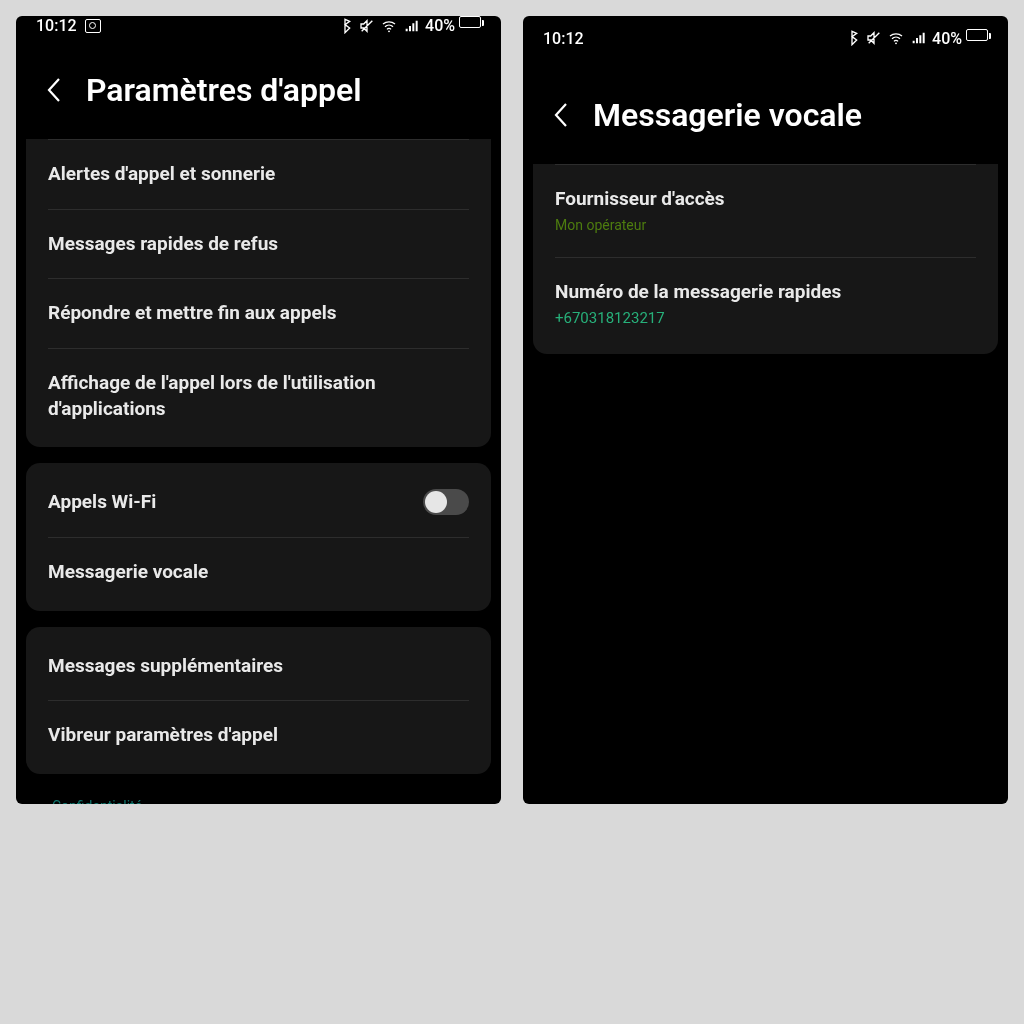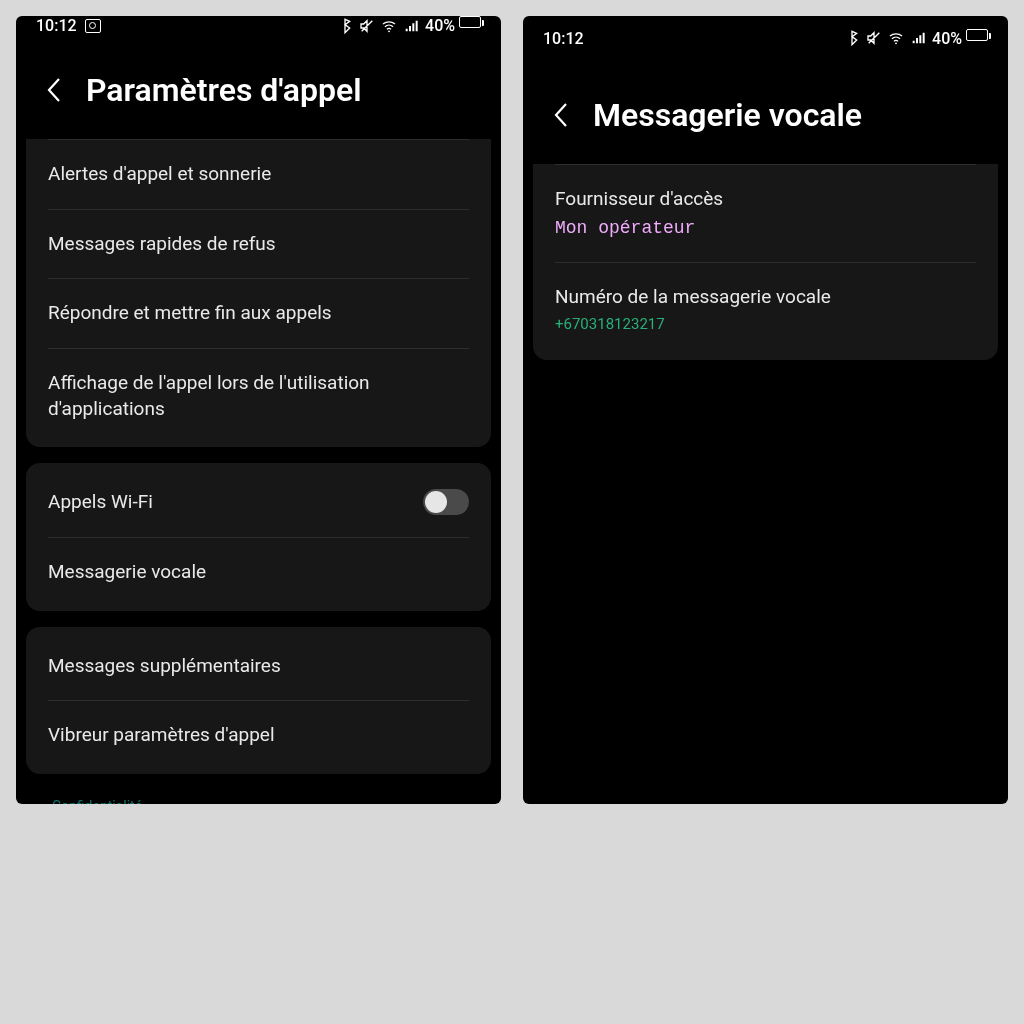--- a/index.html
+++ b/index.html
@@ -71,23 +71,23 @@
     position:relative;
   }
   .row + .row::before,
   .card.topclip .row:first-child::before {
     content:""; position:absolute; top:0; left:22px; right:22px; height:1px;
     background:#2d2d2d;
   }
   .card.topclip { border-top-left-radius:0; border-top-right-radius:0; padding-top:0; }
   .card.topclip .row:first-child::before{ left:22px; right:22px; }
   .row-text { display:flex; flex-direction:column; gap:4px; flex:1; min-width:0;}
-  .label { color:#e9e9e9; font-size:19px; font-weight:400; line-height:1.35; }
+  .label { color:#e9e9e9; font-size:19px; font-weight:700; line-height:1.35; }
   .sub   { color:#27b07a; font-size:15px; line-height:1.35; }
-  .sub-muted { color:#f0abfc; font-size:18px; line-height:1.35;font-family:Liberation Mono, monospace; }
+  .sub-muted { color:#4d7c0f; font-size:14px; line-height:1.35; }
   .footer-text {
     color:#0f766e; font-size:14px; padding: 8px 0 0 26px;
   }
   
   .toggle {
     width:46px; height:26px; border-radius:13px; background:#4a4a4a;
     position:relative; flex:0 0 auto;
   }
   .toggle::after{
     content:""; position:absolute; left:2px; top:2px; width:22px; height:22px;
@@ -226,19 +226,19 @@
   <div class="content">
     <div class="card topclip">
       <div class="row">
         <div class="row-text">
           <span class="label">Fournisseur d'accès</span>
           <span class="sub-muted">Mon opérateur</span>
         </div>
       </div>
       <div class="row">
         <div class="row-text">
-          <span class="label">Numéro de la messagerie vocale</span>
+          <span class="label">Numéro de la messagerie rapides</span>
           <span class="sub">+670318123217</span>
         </div>
       </div>
     </div>
   </div>
 </div>
 
 </body></html>

